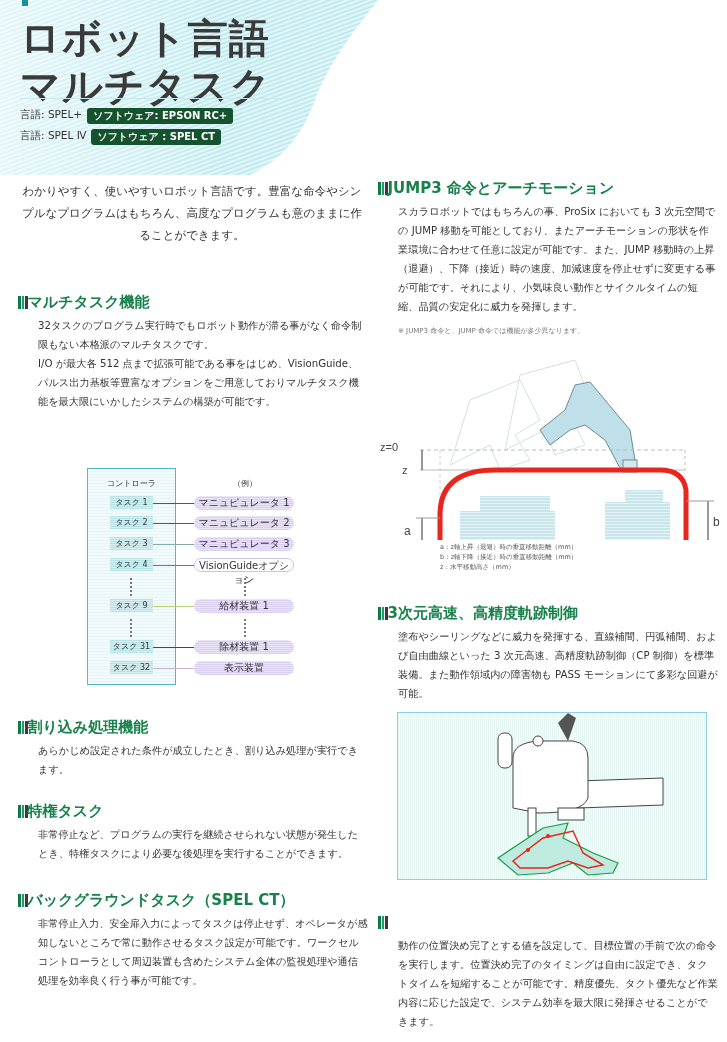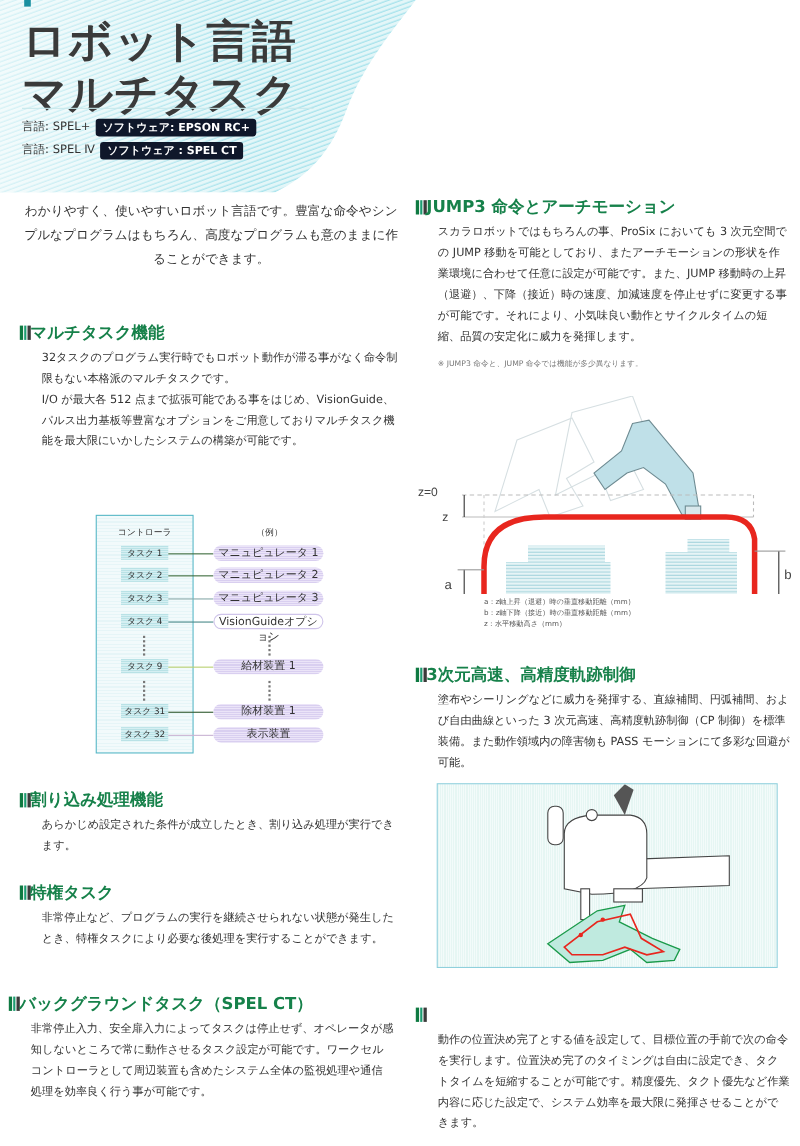--- a/index.html
+++ b/index.html
@@ -9,21 +9,21 @@
   .hero-bg {
     position: absolute; left: 0; top: 0; width: 727px; height: 175px;
   }
   .accent-square { position: absolute; left: 22px; top: 0; width: 6px; height: 6px; background: #1a8fa0; }
 
   .title { position: absolute; left: 20px; top: 14px; font-family: "DejaVu Sans", sans-serif; font-weight: bold;
            font-size: 40px; line-height: 48px; color: #3a3a3a; letter-spacing: 1px; }
   .title-rule { position: absolute; left: 20px; top: 98px; width: 265px; height: 1px; background: #c8e8ec; }
 
   .lang-row { position: absolute; left: 20px; font-size: 10.5px; color: #333; display: flex; align-items: flex-start; gap: 5px; }
-  .lang-row .badge { background: #0f172a; color: #fff; font-size: 10px; padding: 1px 6px; border-radius: 3px; font-weight: bold; }
+  .lang-row .badge { background: #14532d; color: #fff; font-size: 10px; padding: 1px 6px; border-radius: 3px; font-weight: bold; }
 
   .intro { position: absolute; left: 22px; top: 180px; width: 340px; font-size: 11.5px; line-height: 22px; color: #333; text-align: center; }
 
   .section { position: absolute; }
   .sec-head { display: flex; align-items: center; gap: 0; font-weight: bold; font-size: 15px; color: #16814a; height: 20px; }
   .sec-icon { display: inline-flex; gap: 1px; height: 13px; }
   .sec-icon span { display: inline-block; width: 2.5px; height: 13px; }
   .sec-icon span:nth-child(1) { background: #0f7a42; }
   .sec-icon span:nth-child(2) { background: #1c9c70; }
   .sec-icon span:nth-child(3) { background: #3a3a3a; }
@@ -162,21 +162,21 @@
         <span></span>
         <span></span>
       </span>
     <span>特権タスク</span>
   </div>
   <div class="sec-body">
     <p>非常停止など、プログラムの実行を継続させられない状態が発生したとき、特権タスクにより必要な後処理を実行することができます。</p>
   </div>
 </section>
 
-<section class="section" style="left:8px; top:890px; width:350px;margin-top:12px;">
+<section class="section" style="left:18px; top:890px; width:350px;">
   <div class="sec-head">
     <span class="sec-icon">
         <span></span>
         <span></span>
         <span></span>
       </span>
     <span>バックグラウンドタスク（SPEL CT）</span>
   </div>
   <div class="sec-body">
     <p>非常停止入力、安全扉入力によってタスクは停止せず、オペレータが感知しないところで常に動作させるタスク設定が可能です。ワークセルコントローラとして周辺装置も含めたシステム全体の監視処理や通信処理を効率良く行う事が可能です。</p>

